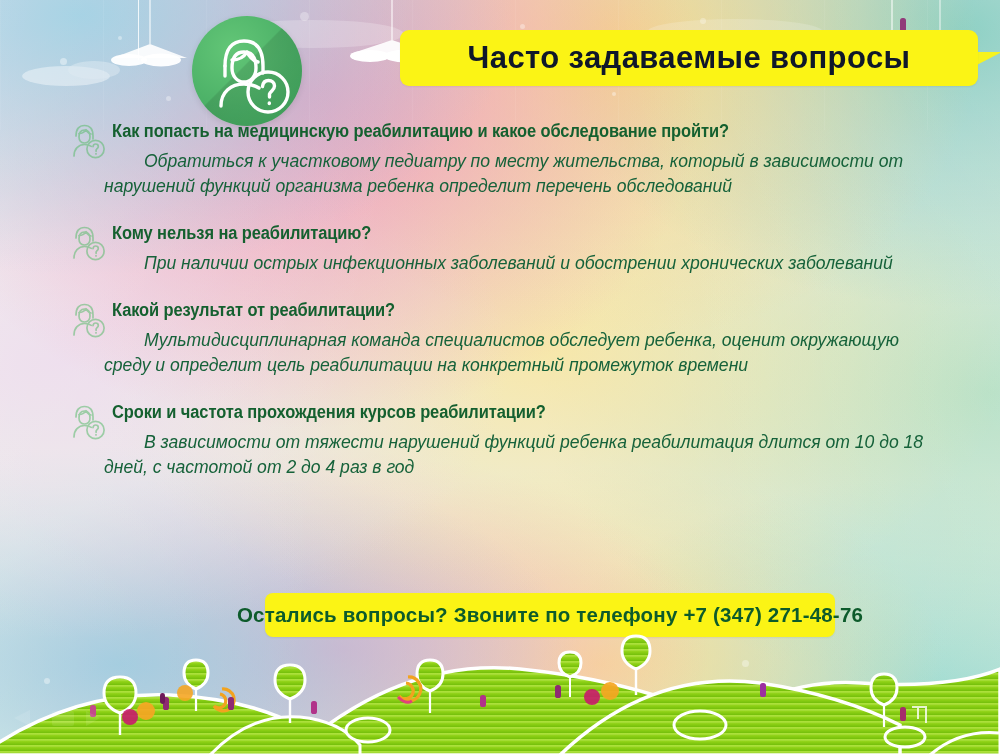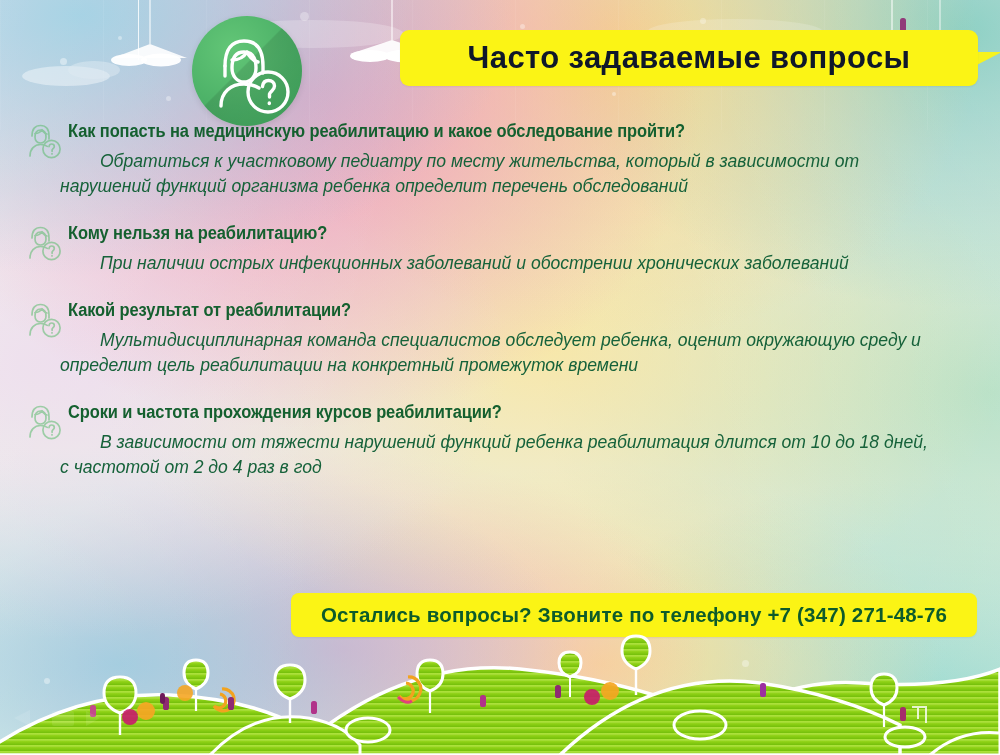--- a/index.html
+++ b/index.html
@@ -81,21 +81,21 @@
   .title-band .t {
     color:#0f172a;
     font-size:31px;
     font-weight:700;
     letter-spacing:.4px;
     font-stretch:condensed;
     white-space:nowrap;
   }
 
   
-  .faq { position:absolute; left:0; top:120px; width:1000px; }
+  .faq { position:absolute; left:0; top:120px; width:1000px;padding-left:44px; }
   .faq-item { position:relative; margin-bottom:4px; }
   .bullet-icon {
     position:absolute; left:24px; top:2px;
     width:40px; height:38px; opacity:.55;
   }
   .q {
     margin-left:68px;
     color:#14602f;
     font-weight:700;
     font-size:17.5px;
@@ -116,22 +116,22 @@
     line-height:25px;
     font-stretch:condensed;
     text-indent:42px;
     transform:scaleX(.95);
     transform-origin:left center;
   }
   .item-gap { height:20px; }
 
   
   .call-band {
-    position:absolute; left:291px; top:593px;
-    width:686px; height:44px;
+    position:absolute; left:265px; top:593px;
+    width:570px; height:44px;
     background:#fbf415;
     border-radius:8px;
     display:flex; align-items:center; justify-content:center;
     box-shadow:0 1px 2px rgba(0,0,0,.06);
   }
   .call-band .t {
     color:#0d5b2b;
     font-size:20.5px;
     font-weight:700;
     font-stretch:condensed;

